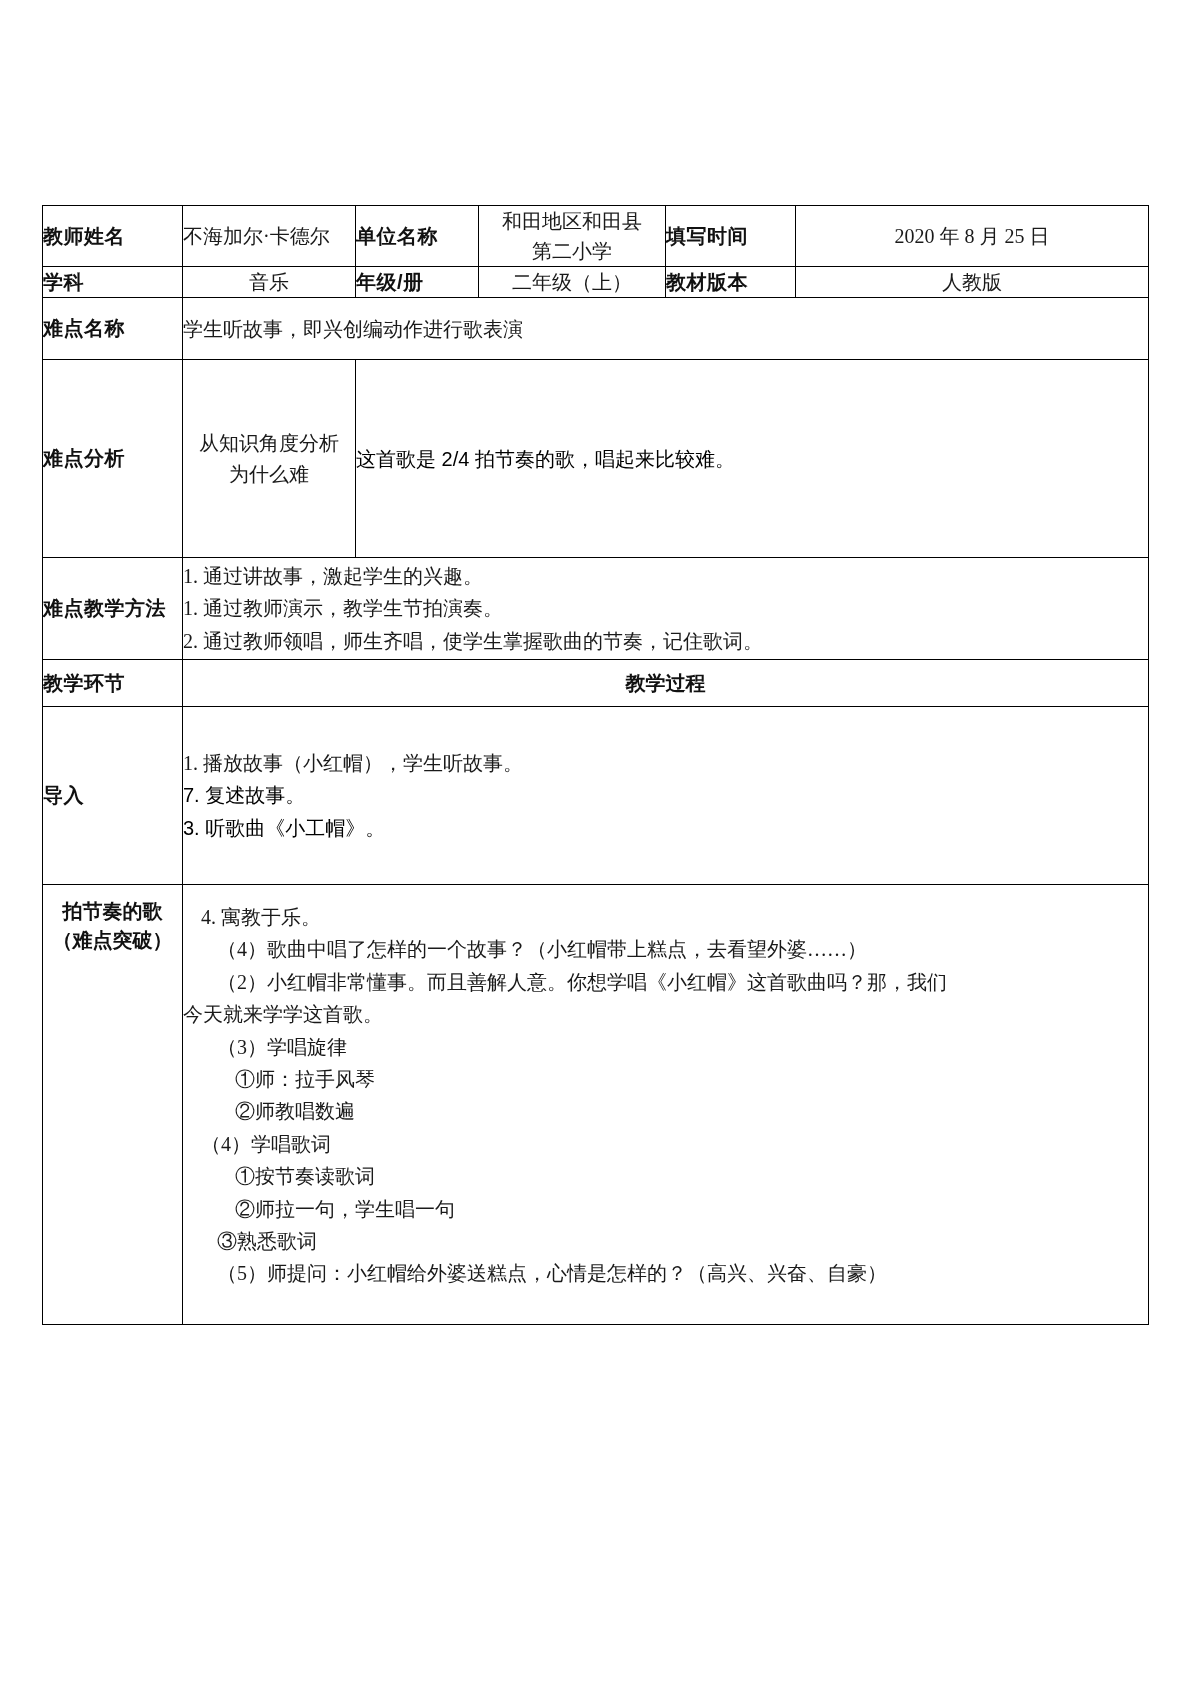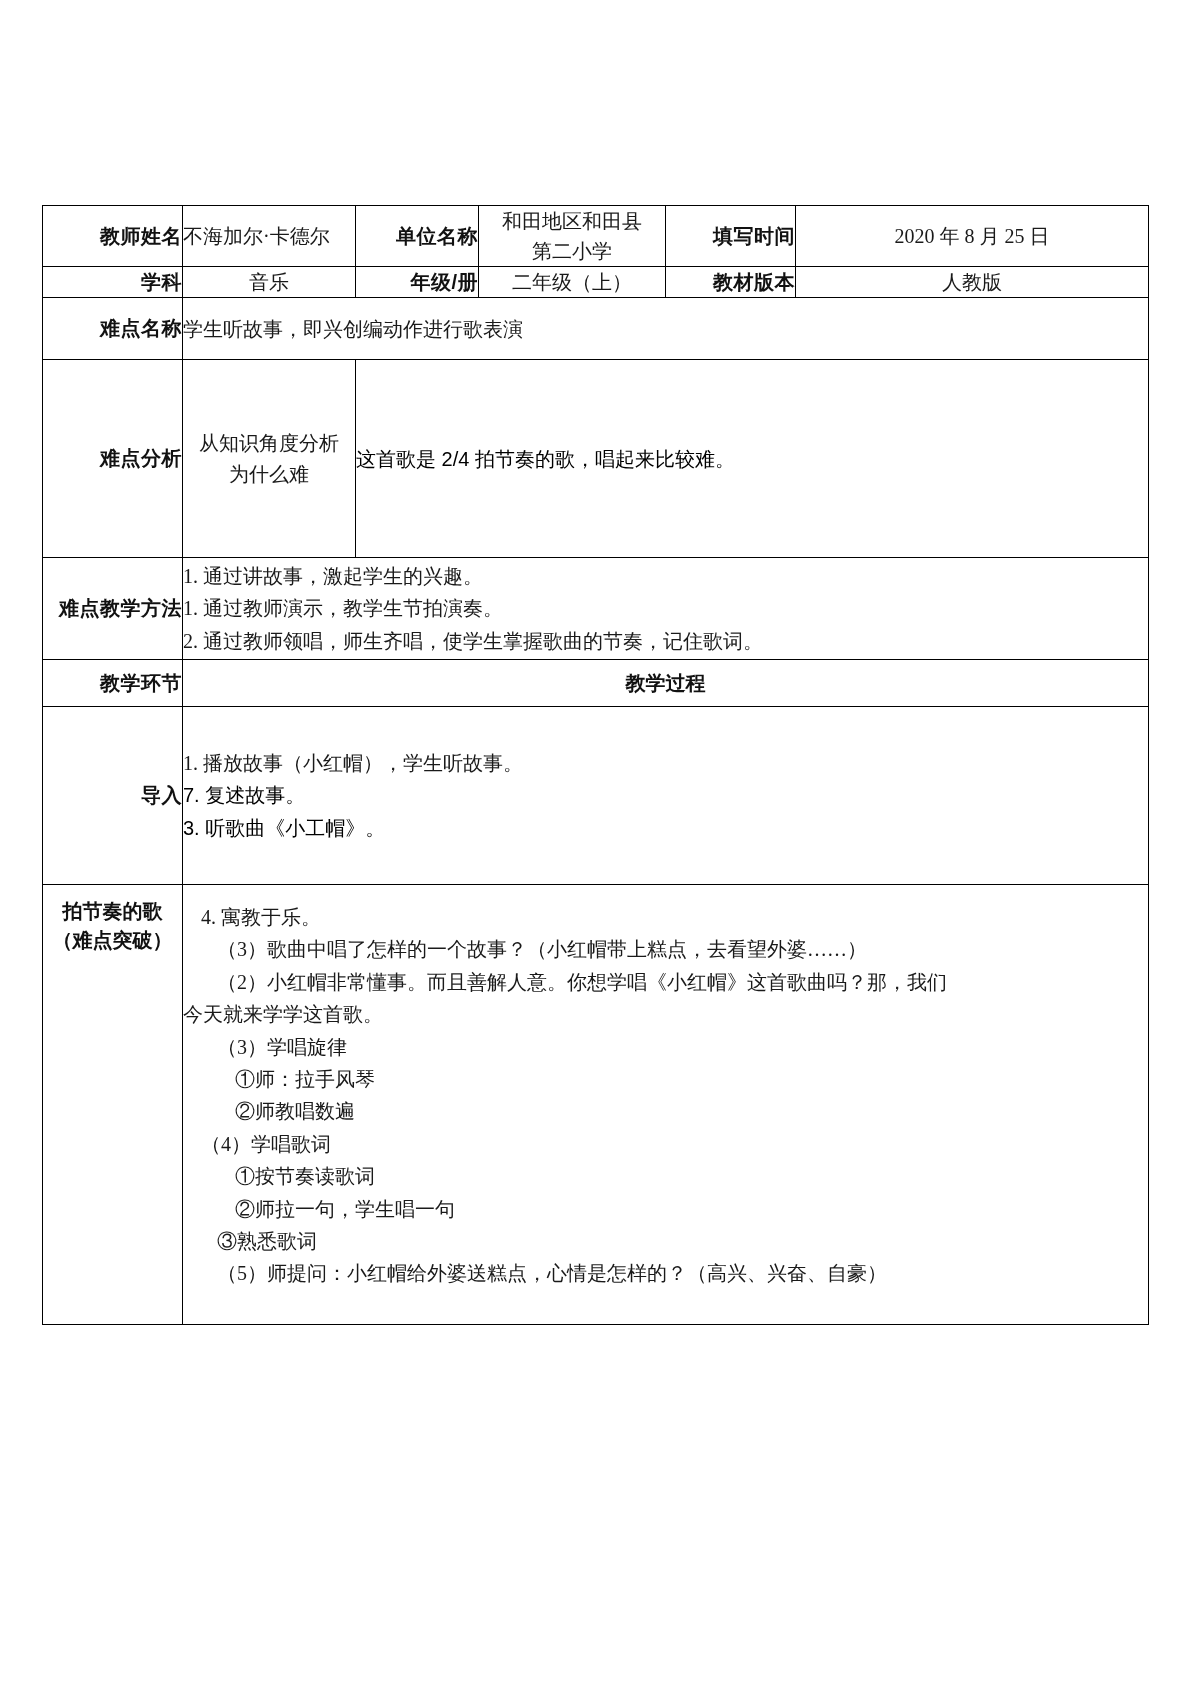--- a/index.html
+++ b/index.html
@@ -33,21 +33,21 @@
     border: 1.5px solid #000000;
     padding: 0;
     vertical-align: middle;
     background: #fff;
   }
   
   .lbl {
     font-family: "Liberation Sans", sans-serif;
     font-weight: bold;
     font-size: 20px;
-    text-align: right;
+    text-align: left;
     letter-spacing: 0.5px;
     line-height: 1.35;
     padding: 8px 4px;
     color: #111;
   }
   .lbl-2line {
     font-family: "Liberation Sans", sans-serif;
     font-weight: bold;
     font-size: 20px;
     text-align: center;
@@ -206,21 +206,21 @@
       </td>
     </tr>
 
     <tr style="height:440px">
       <td class="lbl-2line" style="vertical-align:top; padding-top:12px">
         <div>拍节奏的歌</div>
         <div>（难点突破）</div>
       </td>
       <td class="block" colspan="5" style="vertical-align:top; padding-top:16px">
         <div class="line ind-1">4. 寓教于乐。</div>
-        <div class="line ind-2">（3）歌曲中唱了怎样的一个故事？（小红帽带上糕点，去看望外婆……）</div>
+        <div class="line ind-2">（4）歌曲中唱了怎样的一个故事？（小红帽带上糕点，去看望外婆……）</div>
         <div class="line ind-2">（2）小红帽非常懂事。而且善解人意。你想学唱《小红帽》这首歌曲吗？那，我们</div>
         <div class="line ind-0">今天就来学学这首歌。</div>
         <div class="line ind-2">（3）学唱旋律</div>
         <div class="line ind-3">①师：拉手风琴</div>
         <div class="line ind-3">②师教唱数遍</div>
         <div class="line ind-1">（4）学唱歌词</div>
         <div class="line ind-3">①按节奏读歌词</div>
         <div class="line ind-3">②师拉一句，学生唱一句</div>
         <div class="line ind-2">③熟悉歌词</div>
         <div class="line ind-2">（5）师提问：小红帽给外婆送糕点，心情是怎样的？（高兴、兴奋、自豪）</div>

